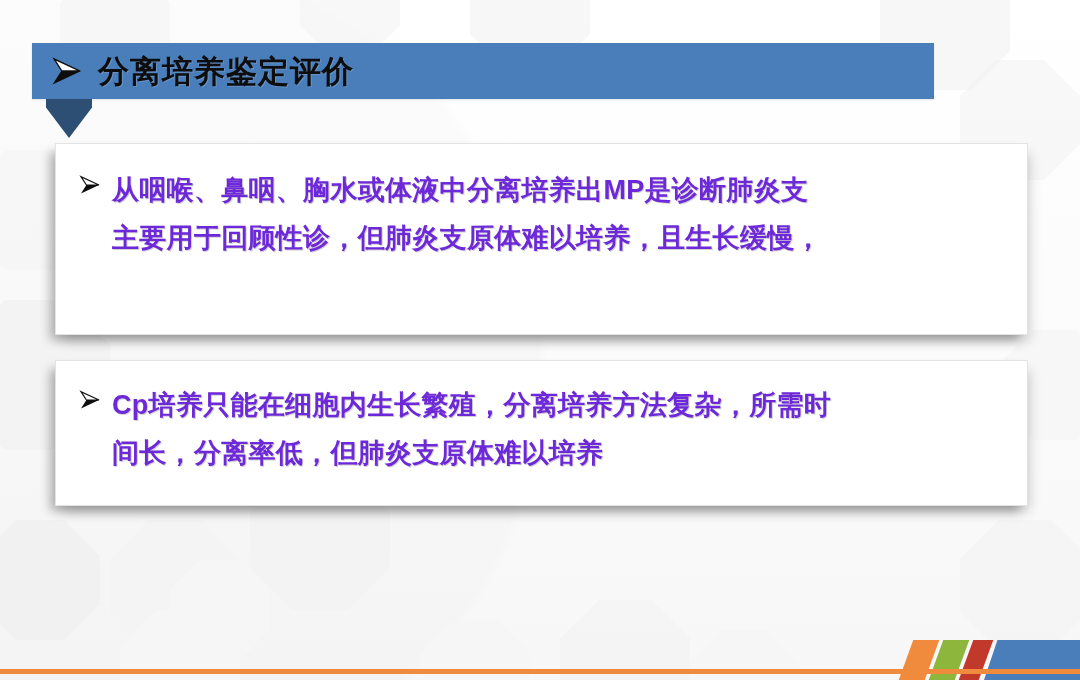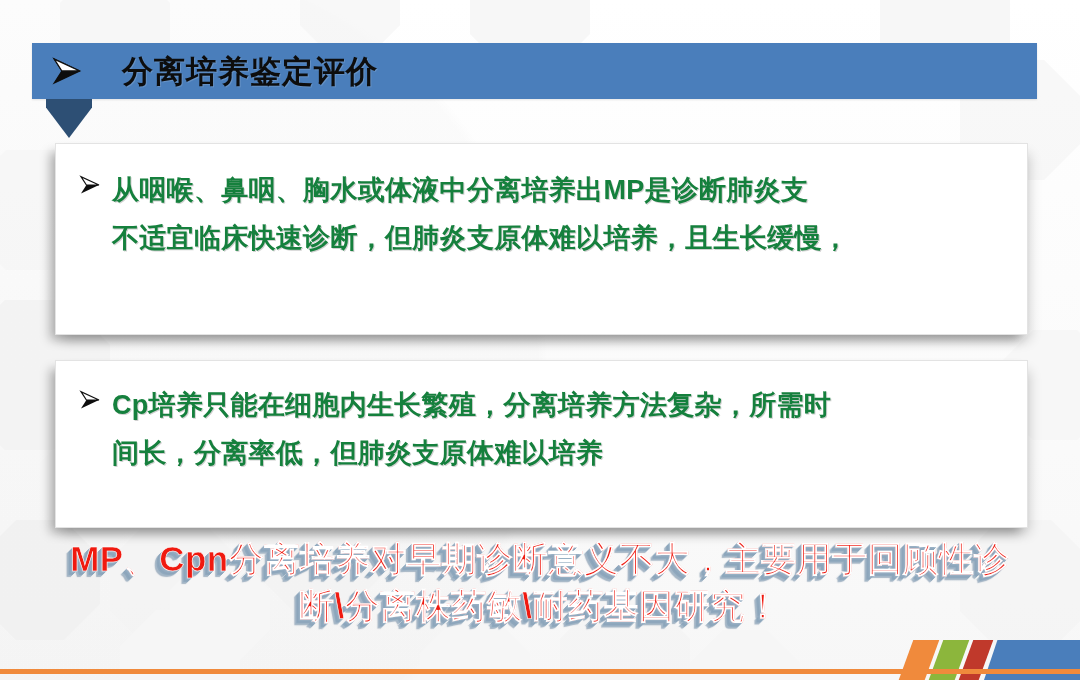--- a/index.html
+++ b/index.html
@@ -20,26 +20,25 @@
   .bg-pattern{position:absolute;inset:0;pointer-events:none;}
   .oct{
     position:absolute;background:#efefef;opacity:.85;
     clip-path:polygon(30% 0,70% 0,100% 30%,100% 70%,70% 100%,30% 100%,0 70%,0 30%);
   }
   .oct.l{background:#f2f2f2;}
   .oct.vl{background:#f6f6f6;}
 
   
   .title-banner{
-    position:absolute;left:32px;top:43px;width:1005px;height:56px;
+    position:absolute;left:32px;top:43px;width:902px;height:56px;
     background:#4a7ebb;
     display:flex;align-items:center;
     box-sizing:border-box;padding-left:18px;
     box-shadow:0 1px 2px rgba(0,0,0,.10);
-    gap:24px;
   }
   .title-arrow{
     width:34px;height:34px;flex:0 0 34px;margin-right:14px;
     display:block;
   }
   .title-text{
     font-size:31px;font-weight:bold;color:#0d0d0d;letter-spacing:1px;
     white-space:nowrap;line-height:1;
     text-shadow:1px 1px 0 rgba(255,255,255,.15);
   }
@@ -51,38 +50,38 @@
 
   
   .card{
     position:absolute;left:55px;width:973px;
     background:#ffffff;
     border:1px solid #e3e3e3;
     box-shadow:-7px 7px 10px -2px rgba(0,0,0,.28), 4px 8px 12px -3px rgba(0,0,0,.20);
     box-sizing:border-box;
   }
   #card-1{top:143px;height:192px;}
-  #card-2{top:360px;height:168px;}
+  #card-2{top:360px;height:146px;}
 
   .bullet{
     position:relative;
     padding:0 26px 0 56px;
     box-sizing:border-box;
   }
   #card-1 .bullet{padding-top:22px;}
   #card-2 .bullet{padding-top:20px;}
 
   .bullet-arrow{
     position:absolute;left:22px;width:24px;height:24px;display:block;
   }
   #card-1 .bullet-arrow{top:29px;}
   #card-2 .bullet-arrow{top:27px;}
 
   .bullet-text{
-    font-size:27px;font-weight:bold;color:#15803d;
+    font-size:27px;font-weight:bold;color:#6d28d9;
     line-height:48px;letter-spacing:.3px;
     text-shadow:1px 1px 0 rgba(170,170,170,.55);
   }
 
   
   .wordart{
     position:absolute;left:0;top:535px;width:1080px;
     text-align:center;
     font-size:35px;font-weight:bold;line-height:47px;
     letter-spacing:.5px;
@@ -153,39 +152,35 @@
   </div>
   <div class="ribbon-tail"></div>
 
   <div class="card" id="card-1">
     <div class="bullet">
       <svg class="bullet-arrow" viewBox="0 0 40 40">
         <path d="M14 20 L5 34 L35 20 Z" fill="#0d0d0d"></path>
         <path d="M14 20 L5 6 L35 20 Z" fill="#ffffff" stroke="#111111" stroke-width="2"></path>
       </svg>
       <div class="bullet-text">从咽喉、鼻咽、胸水或体液中分离培养出MP是诊断肺炎支</div>
-      <div class="bullet-text">不适宜临床快速诊断，但肺炎支原体难以培养，且生长缓慢，</div>
+      <div class="bullet-text">主要用于回顾性诊，但肺炎支原体难以培养，且生长缓慢，</div>
     </div>
   </div>
 
   <div class="card" id="card-2">
     <div class="bullet">
       <svg class="bullet-arrow" viewBox="0 0 40 40">
         <path d="M14 20 L5 34 L35 20 Z" fill="#0d0d0d"></path>
         <path d="M14 20 L5 6 L35 20 Z" fill="#ffffff" stroke="#111111" stroke-width="2"></path>
       </svg>
       <div class="bullet-text">Cp培养只能在细胞内生长繁殖，分离培养方法复杂，所需时</div>
       <div class="bullet-text">间长，分离率低，但肺炎支原体难以培养</div>
     </div>
   </div>
 
-  <div class="wordart">
-    <span class="wa-line">MP、Cpn分离培养对早期诊断意义不大，主要用于回顾性诊</span>
-    <span class="wa-line">断\分离株药敏\耐药基因研究！</span>
-  </div>
 
   <div class="deco">
     <div class="stripe orange"></div>
     <div class="stripe green"></div>
     <div class="stripe red"></div>
   </div>
   <div class="blue-block"></div>
   <div class="bottom-line"></div>
 
 </div>

